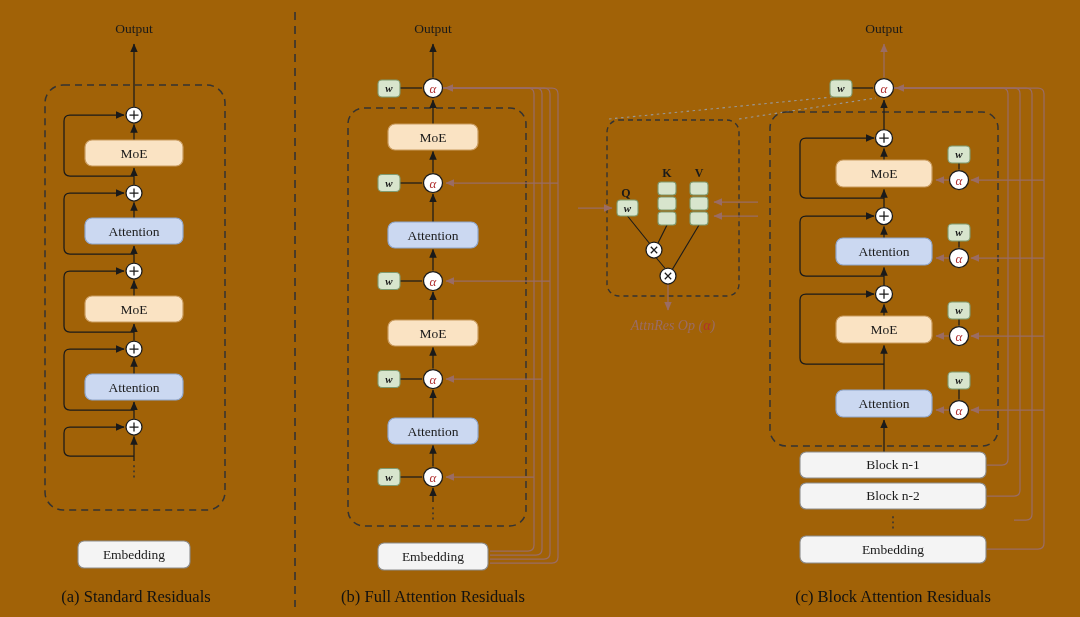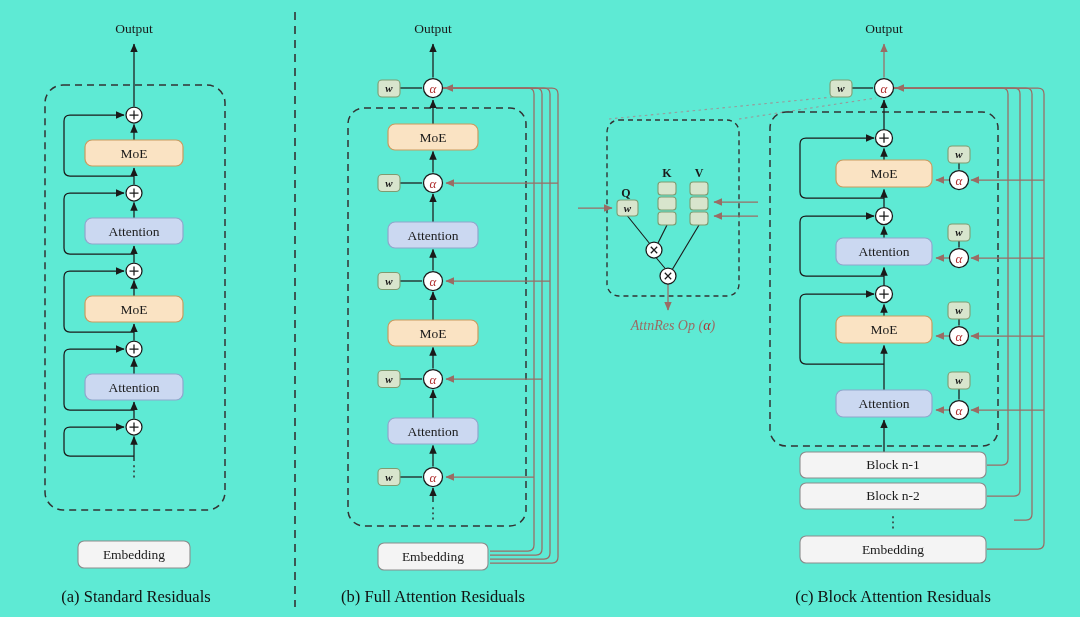--- a/index.html
+++ b/index.html
@@ -1,16 +1,16 @@
 <!DOCTYPE html>
 <html style="--ink: #1a1a1a; --moe_fill: #FAE3C3; --moe_stroke: #C99B5F; --att_fill: #CBD8F1; --att_stroke: #8FA6CC; --green_fill: #D8E5CD; --green_stroke: #7F9B71; --gray_fill: #F4F4F4; --gray_stroke: #8C8C8C; --residual_red: #9A6C64; --alpha_red: #B03030;"><head>
 <meta charset="utf-8">
 <style>
   html,body { margin:0; padding:0; background:#ffffff; }
-  .stage { width:1080px; height:617px; position:relative; background:#5eead4; }
+  .stage { width:1080px; height:617px; position:relative; background:#a16207; }
   svg { display:block; }
 
   .t-label   { font-family:"Liberation Serif", serif; font-size:13.5px; fill:var(--ink,#1a1a1a); }
   .t-out     { font-family:"Liberation Serif", serif; font-size:13.5px; fill:var(--ink,#1a1a1a); }
   .t-caption { font-family:"Liberation Serif", serif; font-size:16.5px; fill:#111; }
   .t-w       { font-family:"Liberation Serif", serif; font-style:italic; font-weight:bold; font-size:11px; fill:#1a1a1a; }
   .t-alpha   { font-family:"Liberation Serif", serif; font-style:italic; font-size:13px; fill:var(--alpha_red,#B03030); }
   .t-qkv     { font-family:"Liberation Serif", serif; font-weight:bold; font-size:12px; fill:#1a1a1a; }
   .t-dots    { font-family:"Liberation Sans", sans-serif; font-size:15px; fill:#333; }
   .t-opcap   { font-family:"Liberation Serif", serif; font-style:italic; font-size:14px; fill:var(--residual_red,#9A6C64); }

